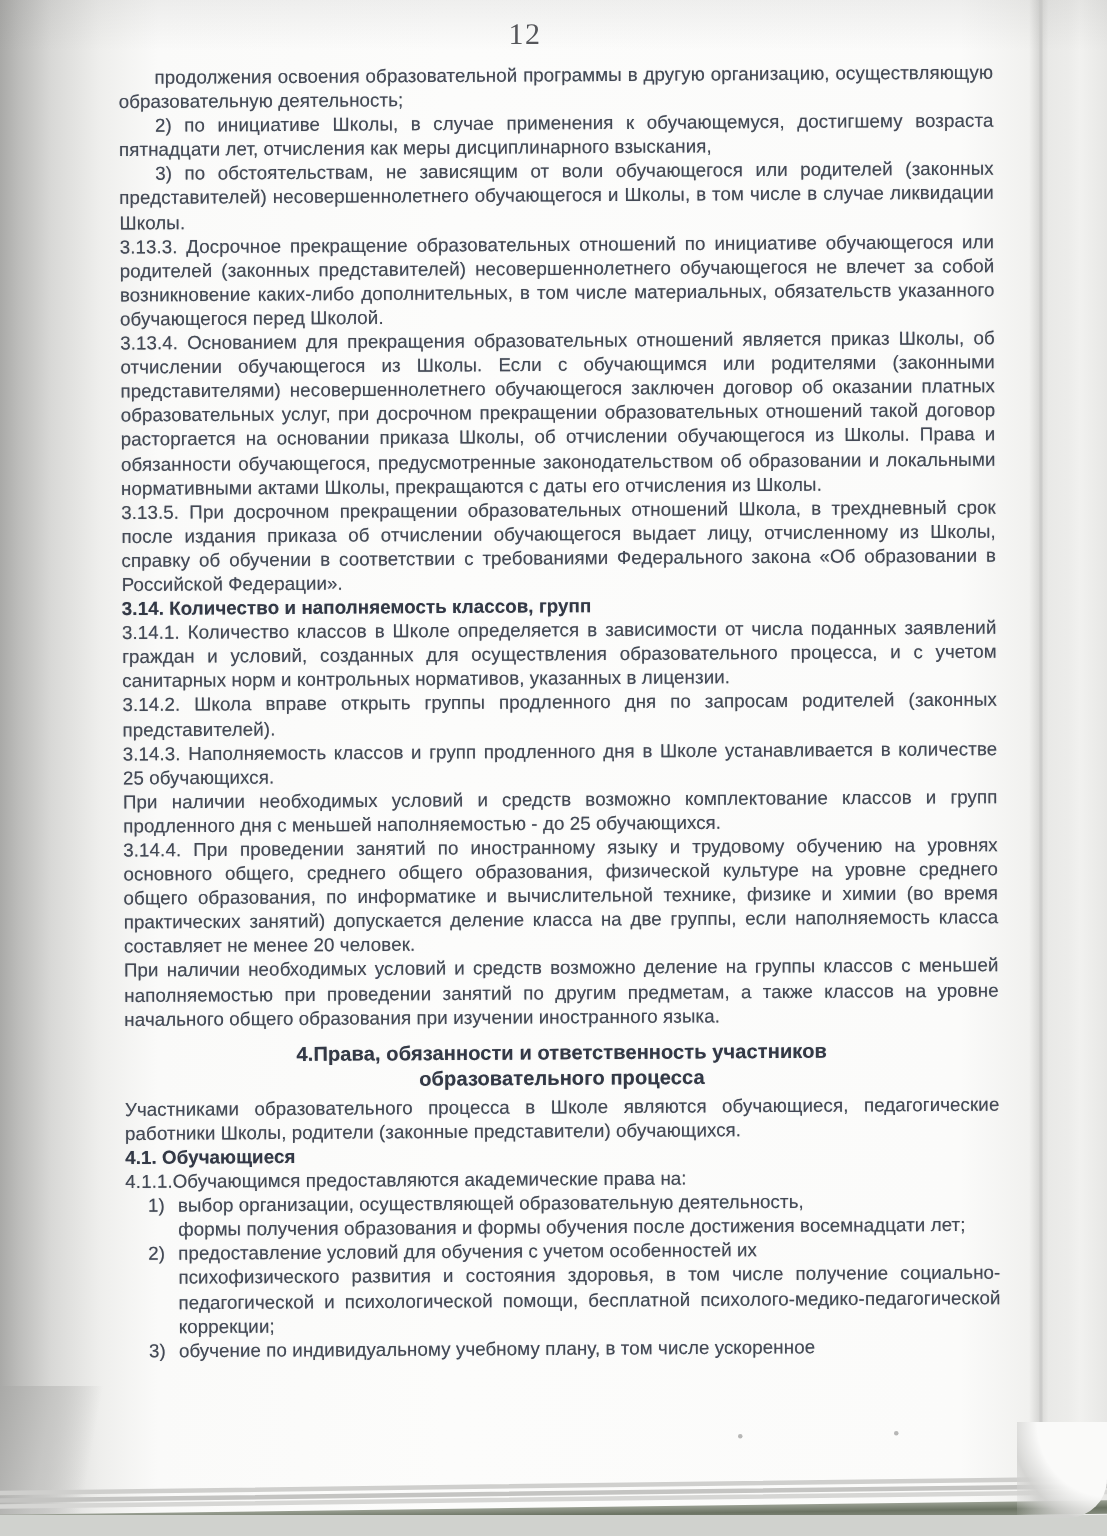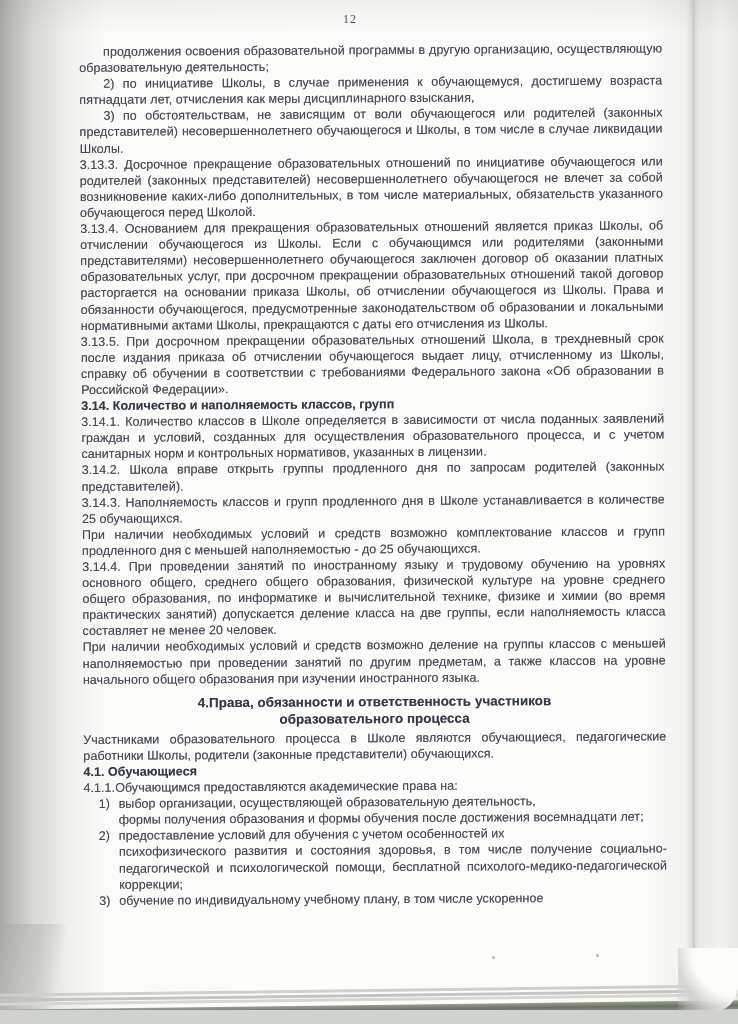--- a/index.html
+++ b/index.html
@@ -40,21 +40,21 @@
   .corner-right{
     position:absolute;right:0;bottom:12px;width:60px;height:64px;
     background:radial-gradient(ellipse at 100% 0%,rgba(250,250,249,1) 55%,rgba(210,210,208,0.9) 75%,rgba(190,192,188,0) 100%);
     border-bottom-right-radius:26px;
   }
   .speck{position:absolute;width:3px;height:3px;border-radius:50%;background:#9a9a98;opacity:.7;}
 
   
   .page-number{
     position:absolute;top:12px;left:0;width:700px;text-align:center;
-    font-family:"Liberation Serif", serif;font-size:12px;color:#55565a;letter-spacing:1px;
+    font-family:"Liberation Serif", serif;font-size:20px;color:#55565a;letter-spacing:1px;
   }
 
   
   .content{
     position:absolute;left:79px;top:44px;width:583px;
     color:#444a56;font-size:12.5px;line-height:16.1px;
     text-align:justify;letter-spacing:.05px;
     transform:rotate(-0.35deg);transform-origin:0 0;
     text-shadow:0 0 .5px rgba(68,74,86,.55);
   }

